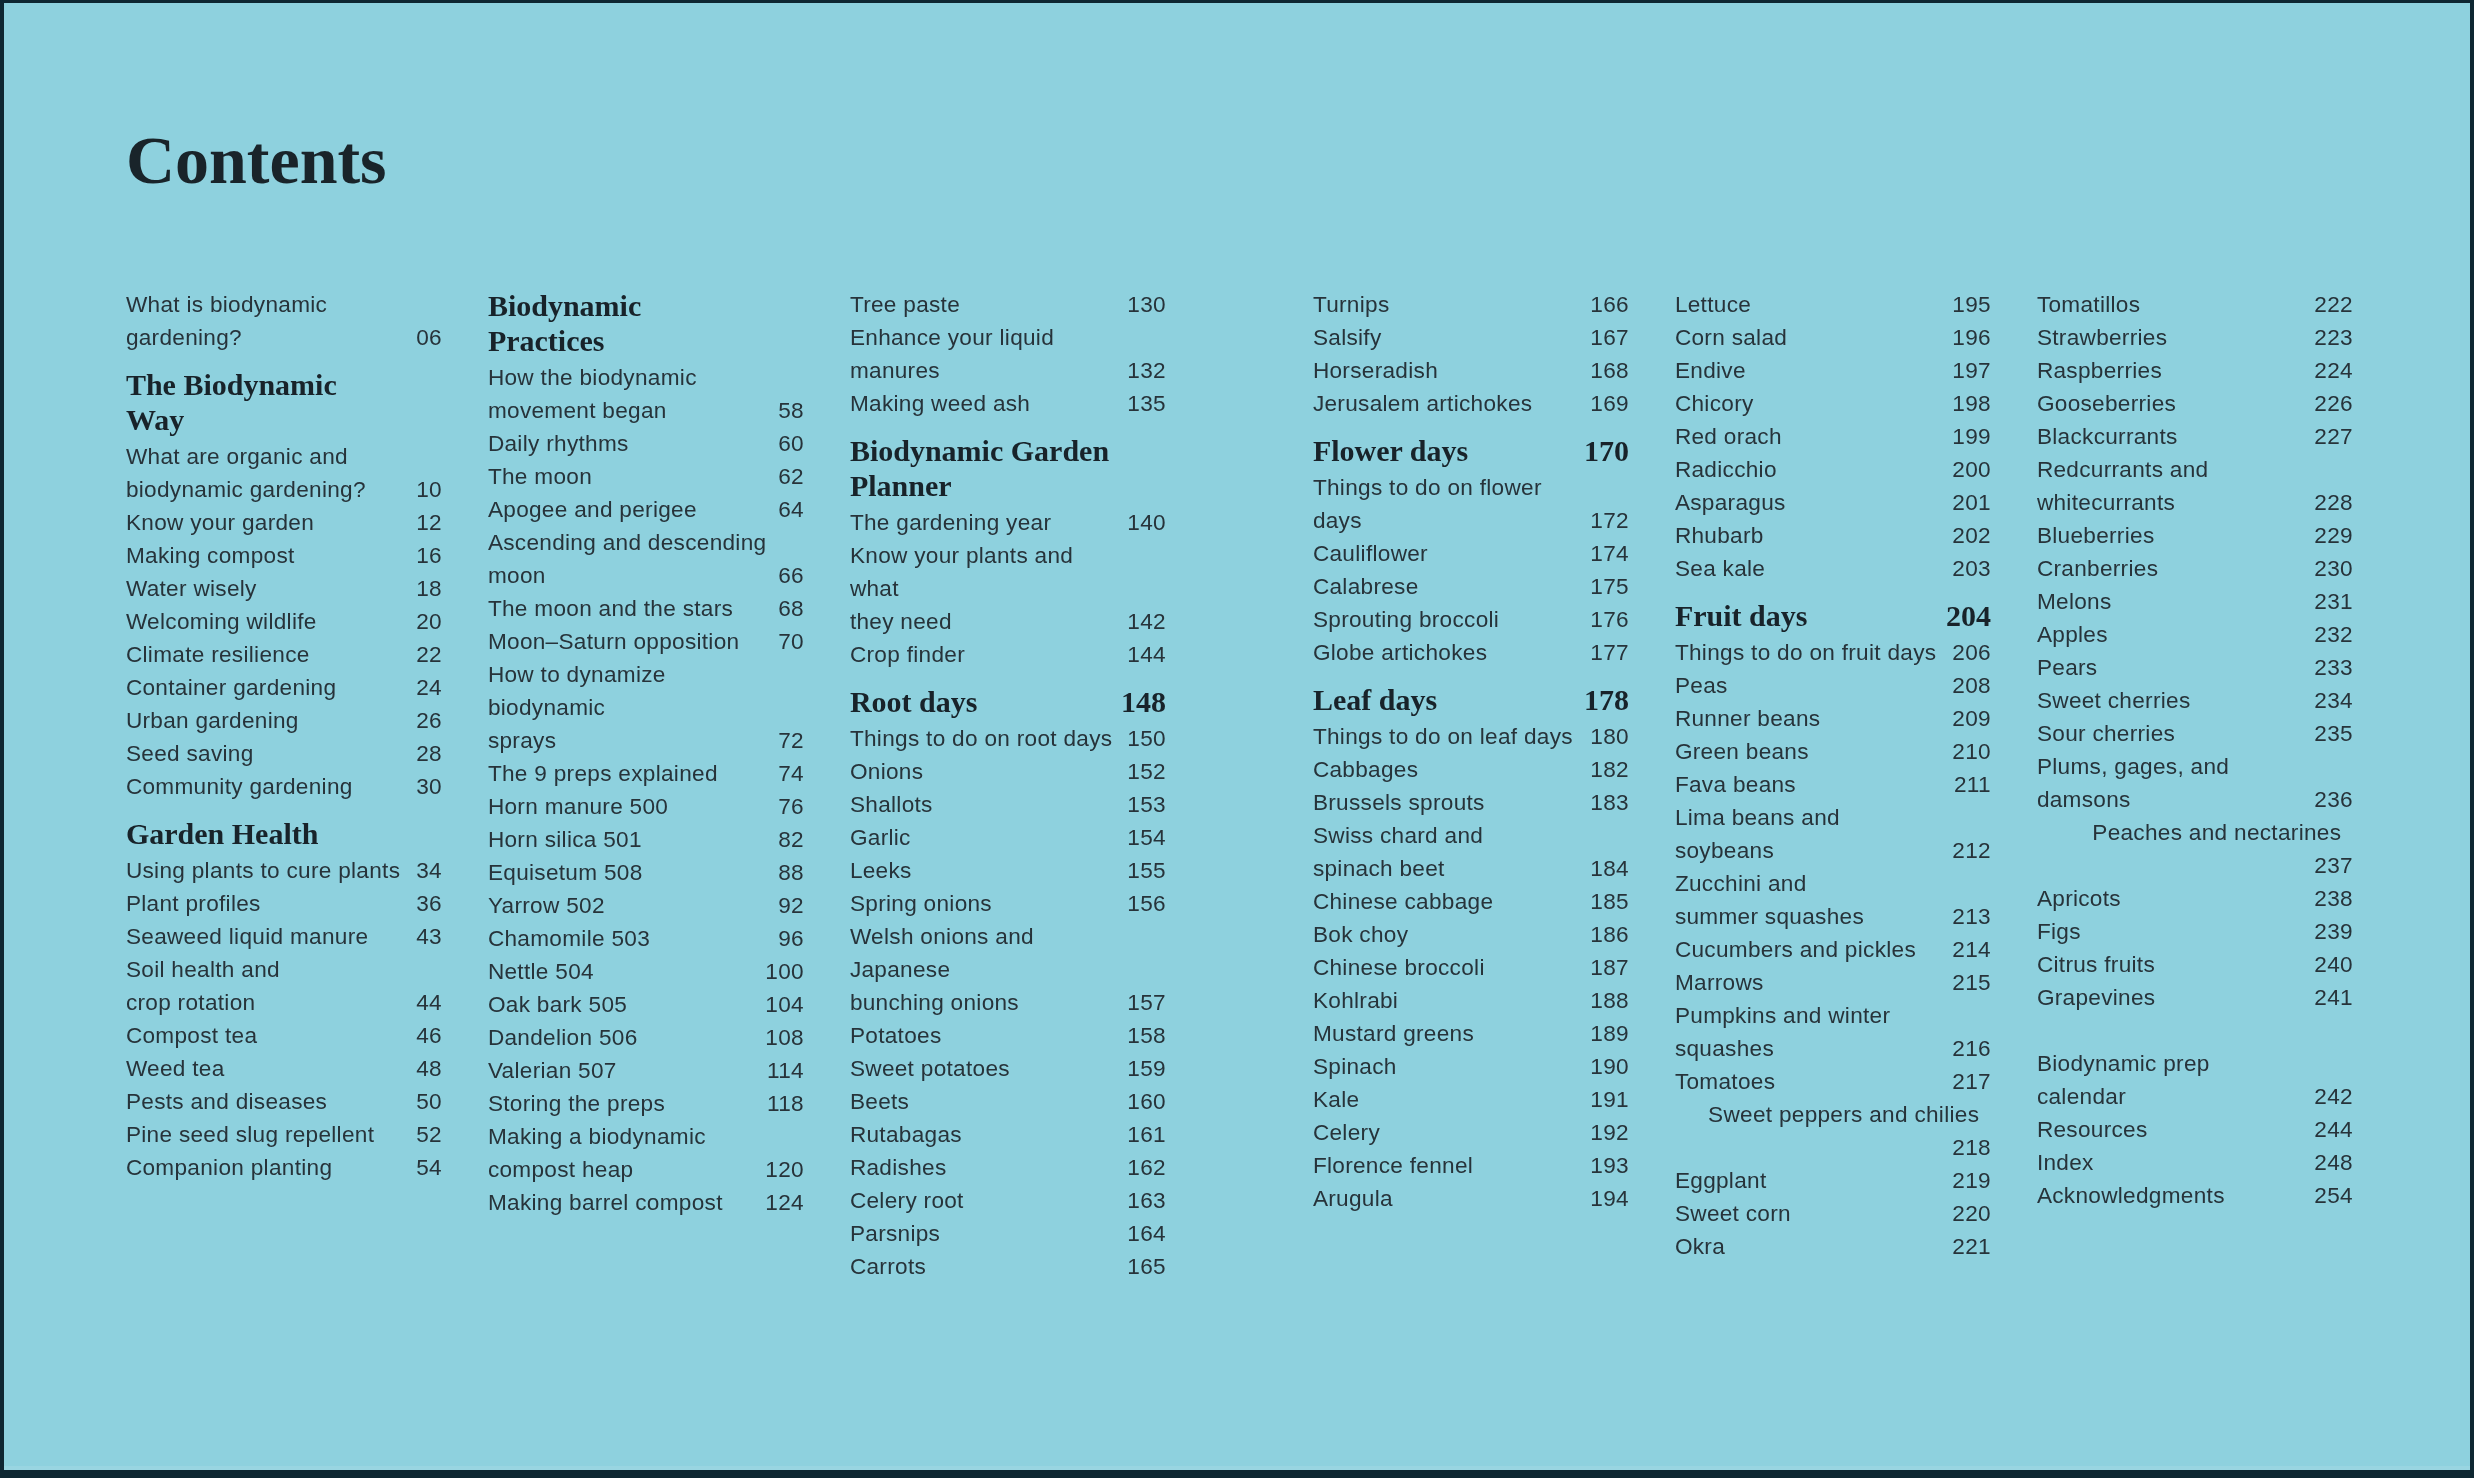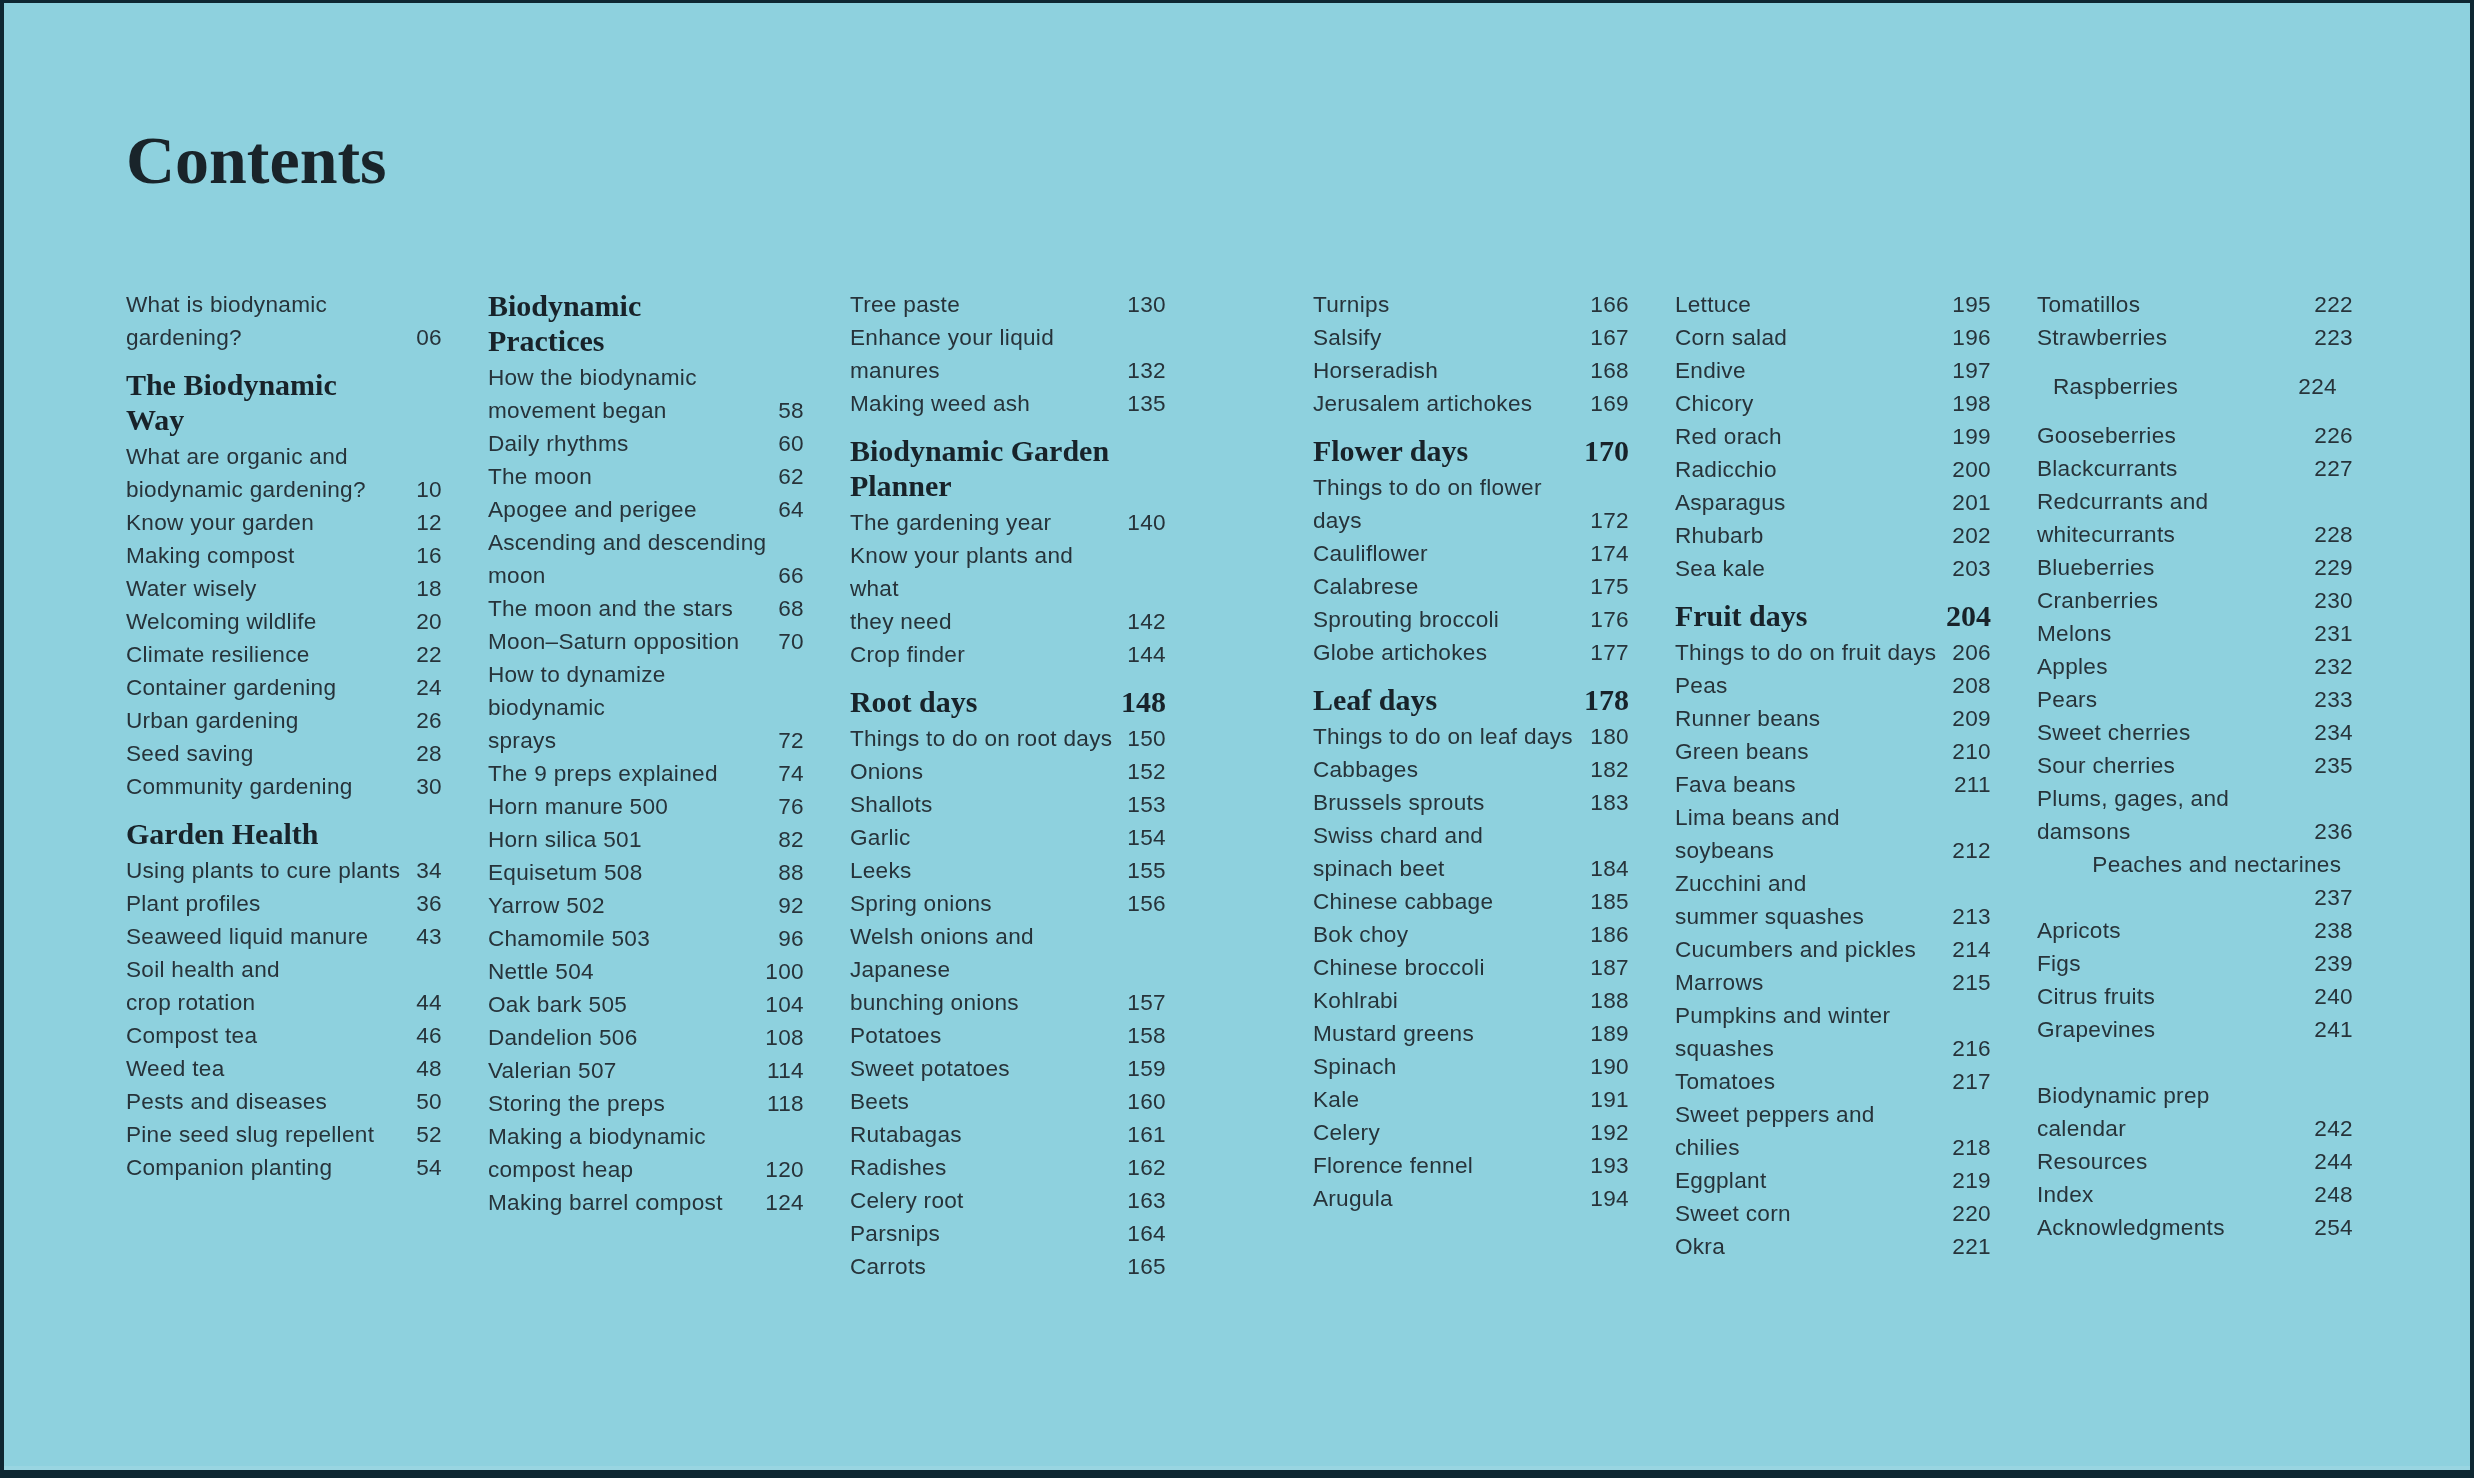--- a/index.html
+++ b/index.html
@@ -571,21 +571,21 @@
         </div>
         <div class="entry" style="margin: 0px;">
           <span class="label">Pumpkins and winter
 squashes</span>
           <span class="num">216</span>
         </div>
         <div class="entry" style="margin: 0px;">
           <span class="label">Tomatoes</span>
           <span class="num">217</span>
         </div>
-        <div class="entry" style="margin: 0px;">
+        <div class="entry" style="margin: 0px; flex-direction: column;">
           <span class="label">Sweet peppers and chilies</span>
           <span class="num">218</span>
         </div>
         <div class="entry" style="margin: 0px;">
           <span class="label">Eggplant</span>
           <span class="num">219</span>
         </div>
         <div class="entry" style="margin: 0px;">
           <span class="label">Sweet corn</span>
           <span class="num">220</span>
@@ -597,21 +597,21 @@
       </div>
       <div class="col">
         <div class="entry" style="margin: 0px;">
           <span class="label">Tomatillos</span>
           <span class="num">222</span>
         </div>
         <div class="entry" style="margin: 0px;">
           <span class="label">Strawberries</span>
           <span class="num">223</span>
         </div>
-        <div class="entry" style="margin: 16px;">
+        <div class="entry" style="margin: 0px;">
           <span class="label">Raspberries</span>
           <span class="num">224</span>
         </div>
         <div class="entry" style="margin: 0px;">
           <span class="label">Gooseberries</span>
           <span class="num">226</span>
         </div>
         <div class="entry" style="margin: 0px;">
           <span class="label">Blackcurrants</span>
           <span class="num">227</span>

